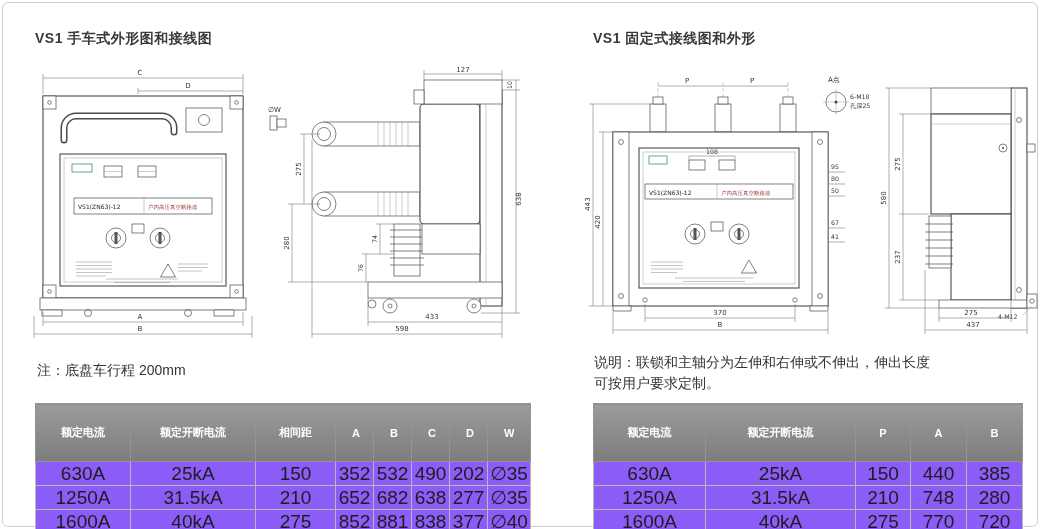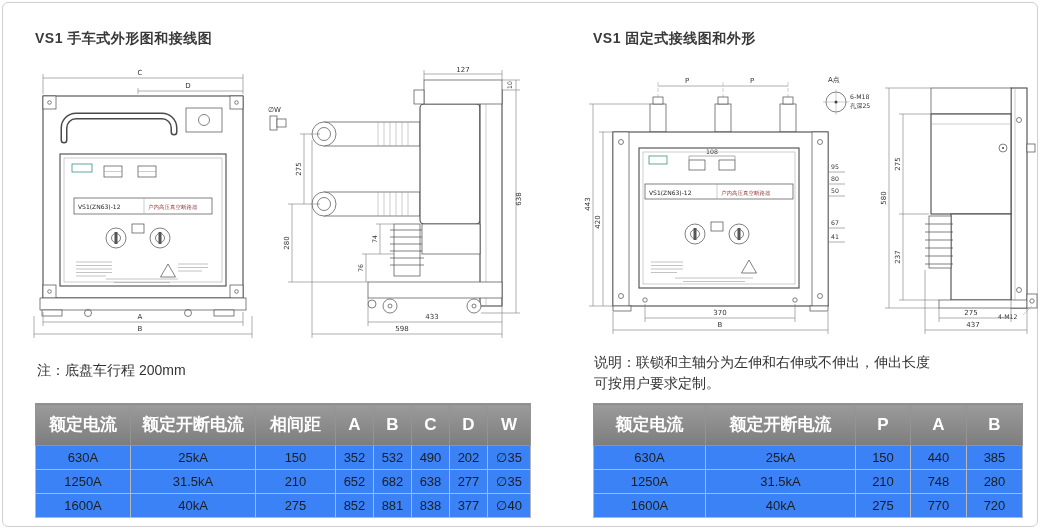--- a/index.html
+++ b/index.html
@@ -25,26 +25,26 @@
   #right-note { left:594px; top:352px; width:440px; line-height:21px; }
   .drawing { position:absolute; }
   #left-drawing { left:28px; top:64px; }
   #right-drawing { left:583px; top:64px; }
 
   table.spec { position:absolute; border-collapse:collapse; text-align:center; table-layout:fixed; }
   #left-table { left:35px; top:403px; width:495px; }
   #right-table { left:593px; top:403px; width:429px; }
   table.spec th {
     background:linear-gradient(#9b9b9b,#7d7d7d);
-    color:#fff; font-weight:bold; font-size:17px;
-    border:1px solid #949494; height:25px; padding:8px;
+    color:#fff; font-weight:bold; font-size:11px;
+    border:1px solid #949494; height:25px; padding:16px;
   }
   table.spec td {
-    border:1px solid #b8b8b8; background:#3b82f6;
-    font-size:13px; height:23px; padding:0; color:#1d1d1d;
+    border:1px solid #b8b8b8; background:#8b5cf6;
+    font-size:19px; height:23px; padding:0; color:#1d1d1d;
   }
 
   
   svg { overflow:visible; }
   svg text { font-family:"DejaVu Sans",sans-serif; }
   .ol  { stroke:#4a4a4a; stroke-width:1.1; fill:#ffffff; }
   .ol2 { stroke:#4a4a4a; stroke-width:0.7; fill:#ffffff; }
   .ln  { stroke:#4a4a4a; stroke-width:0.7; fill:none; }
   .thin{ stroke:#9a9a9a; stroke-width:0.5; fill:none; }
   .dim { stroke:#787878; stroke-width:0.6; fill:none; }

